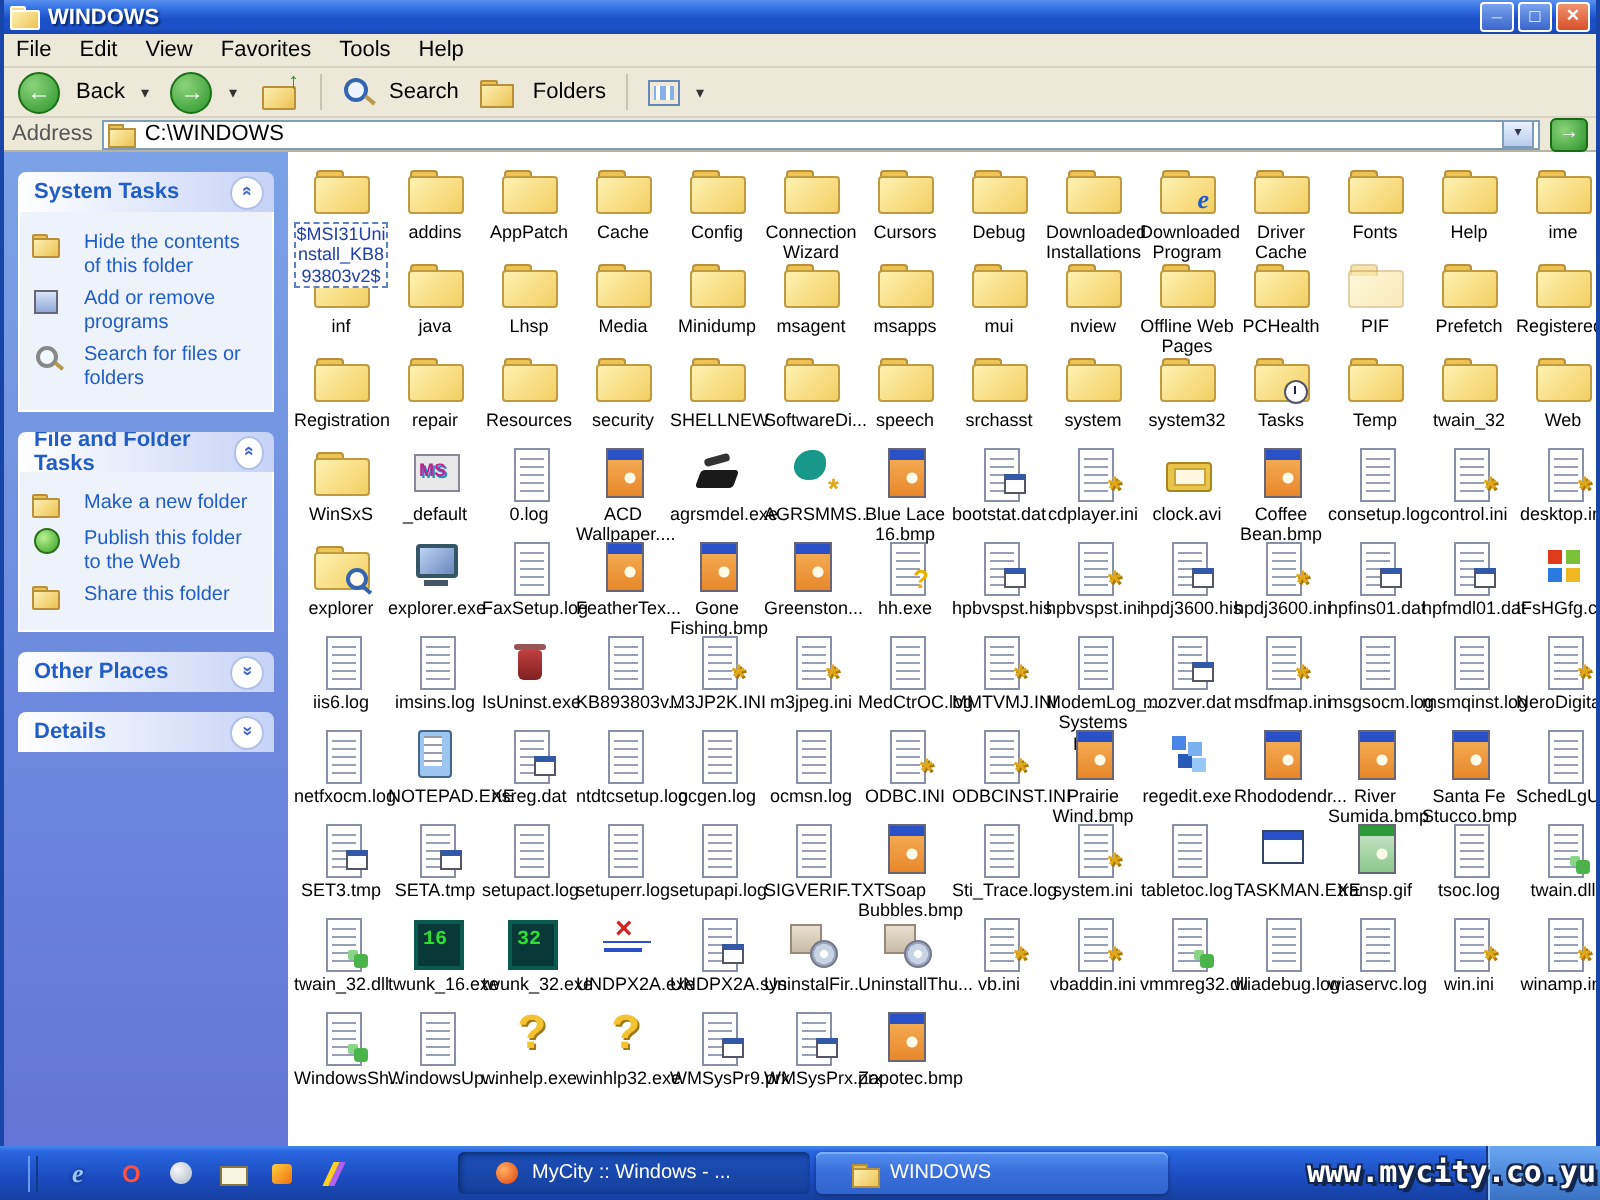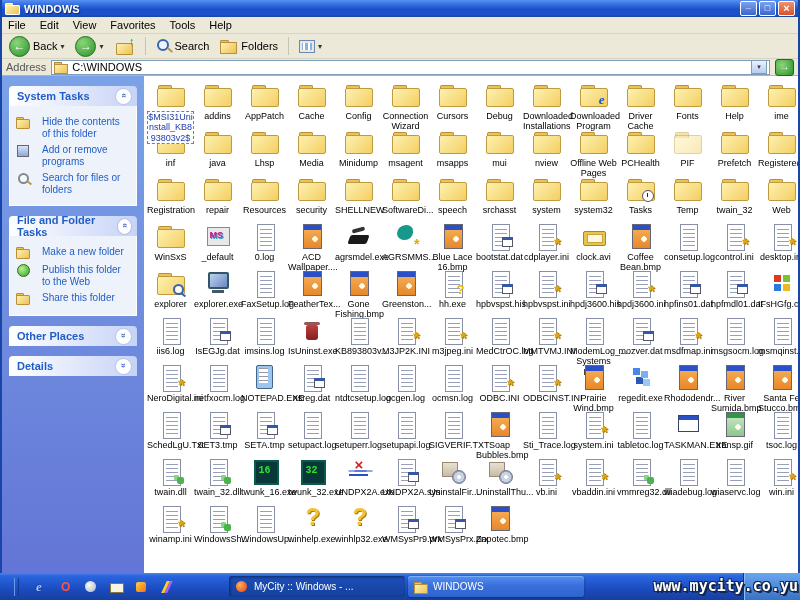--- a/index.html
+++ b/index.html
@@ -22,21 +22,21 @@
   .wb.min::before{content:'_';position:relative;top:-3px;font-weight:bold;}
   .wb.max::before{content:'□';font-weight:bold;}
   .wb.close::before{content:'×';font-weight:bold;font-size:11px;}
 
   .menubar{height:16px;flex:0 0 16px;display:flex;align-items:center;padding:0 6px;gap:14px;
     background:#ece9d8;border-bottom:1px solid #d8d4c4;}
   .menu-item{color:#000;}
 
   .toolbar{height:24px;flex:0 0 24px;display:flex;align-items:center;padding:0 4px;gap:5px;
     background:#ece9d8;border-bottom:1px solid #d8d4c4;}
-  .tb-btn{display:flex;align-items:center;gap:3px;padding:1px 3px;border-radius:2px;}
+  .tb-btn{display:flex;align-items:center;gap:8px;padding:1px 3px;border-radius:2px;}
   .tb-circle{width:19px;height:19px;border-radius:50%;color:#fff;text-align:center;line-height:18px;font-size:12px;font-weight:bold;
     background:radial-gradient(circle at 35% 30%,#8cd47c,#2a9428);border:1px solid #1a7018;}
   .tb-circle.back::before{content:'←';}
   .tb-circle.fwd::before{content:'→';}
   .caret{font-size:8px;color:#333;}
   .tb-up{position:relative;width:20px;height:16px;}
   .tb-up::after{content:'';position:absolute;left:1px;top:5px;width:15px;height:10px;background:linear-gradient(135deg,#fdf0b2,#edc353);border:1px solid #b9903a;border-radius:1px;}
   .tb-up::before{content:'↑';position:absolute;right:0;top:-3px;color:#2a9428;font-weight:bold;font-size:11px;z-index:2;}
   .tb-sep{width:1px;height:18px;background:#c8c4b4;margin:0 2px;}
   .tb-mag{position:relative;width:16px;height:16px;}
@@ -149,21 +149,21 @@
   .ql{display:flex;align-items:center;gap:11px;padding:0 10px 0 14px;}
   .qlh{width:3px;height:18px;border-left:1px solid #6a9af0;border-right:1px solid #123a8a;margin-right:4px;}
   .qlic{position:relative;width:14px;height:14px;}
   .ie-icon::before{content:'e';position:absolute;left:2px;top:-1px;color:#9ac8ff;font:italic bold 13px "Liberation Serif",serif;text-shadow:0 0 2px #0a2a6a;}
   .opera-icon::before{content:'O';position:absolute;left:2px;top:0;color:#ff5040;font:bold 12px "Liberation Sans",sans-serif;}
   .media-player-icon::before{content:'';position:absolute;left:1px;top:1px;width:11px;height:11px;border-radius:50%;background:radial-gradient(circle at 35% 35%,#f8f8f8,#a8b8c8);}
   .mail-icon::before{content:'';position:absolute;left:1px;top:3px;width:12px;height:8px;background:#f8f4e0;border:1px solid #887744;}
   .winamp-icon::before{content:'';position:absolute;left:2px;top:2px;width:10px;height:10px;border-radius:2px;background:linear-gradient(135deg,#ffd040,#f07010);}
   .lightning-icon::before{content:'';position:absolute;left:5px;top:1px;width:3px;height:12px;background:#ffd020;transform:skewX(-25deg);box-shadow:3px 0 0 #b060f0;}
   .tasks{display:flex;gap:3px;margin-left:46px;}
-  .task-btn{width:176px;height:21px;border-radius:3px;display:flex;align-items:center;gap:5px;padding:0 6px;box-sizing:border-box;
+  .task-btn{width:176px;height:21px;border-radius:3px;display:flex;align-items:center;gap:5px;padding:0 18px;box-sizing:border-box;
     color:#fff;font-size:10px;white-space:nowrap;overflow:hidden;
     background:linear-gradient(#5690ee,#3a70dd 45%,#2f63cc);box-shadow:inset 0 1px 0 #7ab0f8,0 1px 2px #10307a;}
   .task-btn.active{background:linear-gradient(#1c4fb8,#16409c);box-shadow:inset 1px 1px 3px #0a2a6a;}
   .tb-ic{position:relative;width:14px;height:12px;flex:0 0 14px;}
   .browser-icon::before{content:'';position:absolute;left:1px;top:0;width:11px;height:11px;border-radius:50%;background:radial-gradient(circle at 35% 35%,#ffb060,#e04010);}
   .taskbar .folder-icon::after{content:'';position:absolute;left:0;top:3px;width:12px;height:8px;background:linear-gradient(135deg,#fdf0b2,#edc353);border:1px solid #b9903a;}
   .taskbar .folder-icon::before{content:'';position:absolute;left:0;top:1px;width:6px;height:3px;background:#edc353;border:1px solid #b9903a;}
   .tray{position:absolute;right:0;top:0;width:56px;height:27px;background:linear-gradient(180deg,#6aa6f0,#4a86d8 60%,#3a72c4);
     border-left:1px solid #16357e;box-shadow:inset 1px 0 0 #8ec0f8;}
   .watermark{position:absolute;right:2px;bottom:5px;z-index:60;color:#fff;
@@ -598,26 +598,20 @@
           </div>
           <div class="cell">
             <div class="ic ic-cfg"></div>
             <div class="lbl">IFsHGfg.cfg</div>
           </div>
           <div class="cell">
             <div class="ic ic-doc pgb"></div>
             <div class="lbl">iis6.log</div>
           </div>
           <div class="cell">
-            <div class="ic ic-dat pgb">
-              <span class="ov"></span>
-            </div>
-            <div class="lbl">IsEGJg.dat</div>
-          </div>
-          <div class="cell">
             <div class="ic ic-doc pgb"></div>
             <div class="lbl">imsins.log</div>
           </div>
           <div class="cell">
             <div class="ic ic-trash"></div>
             <div class="lbl">IsUninst.exe</div>
           </div>
           <div class="cell">
             <div class="ic ic-doc pgb"></div>
             <div class="lbl">KB893803v...</div>

